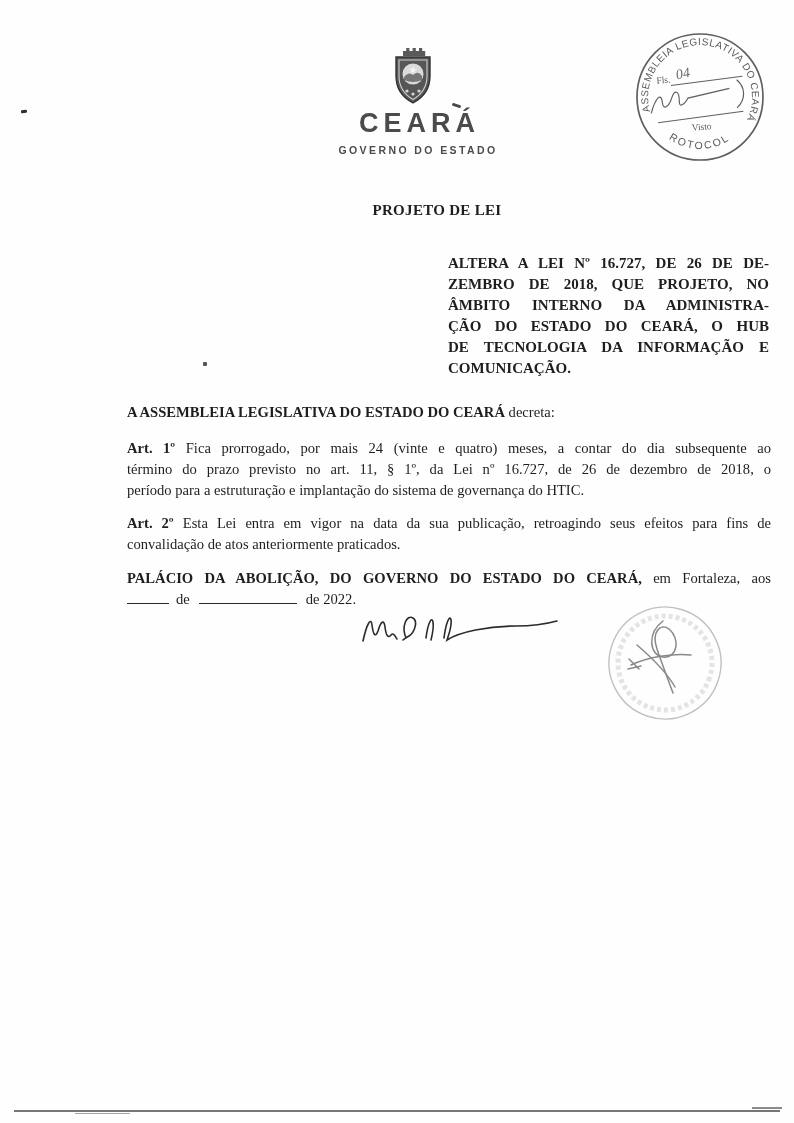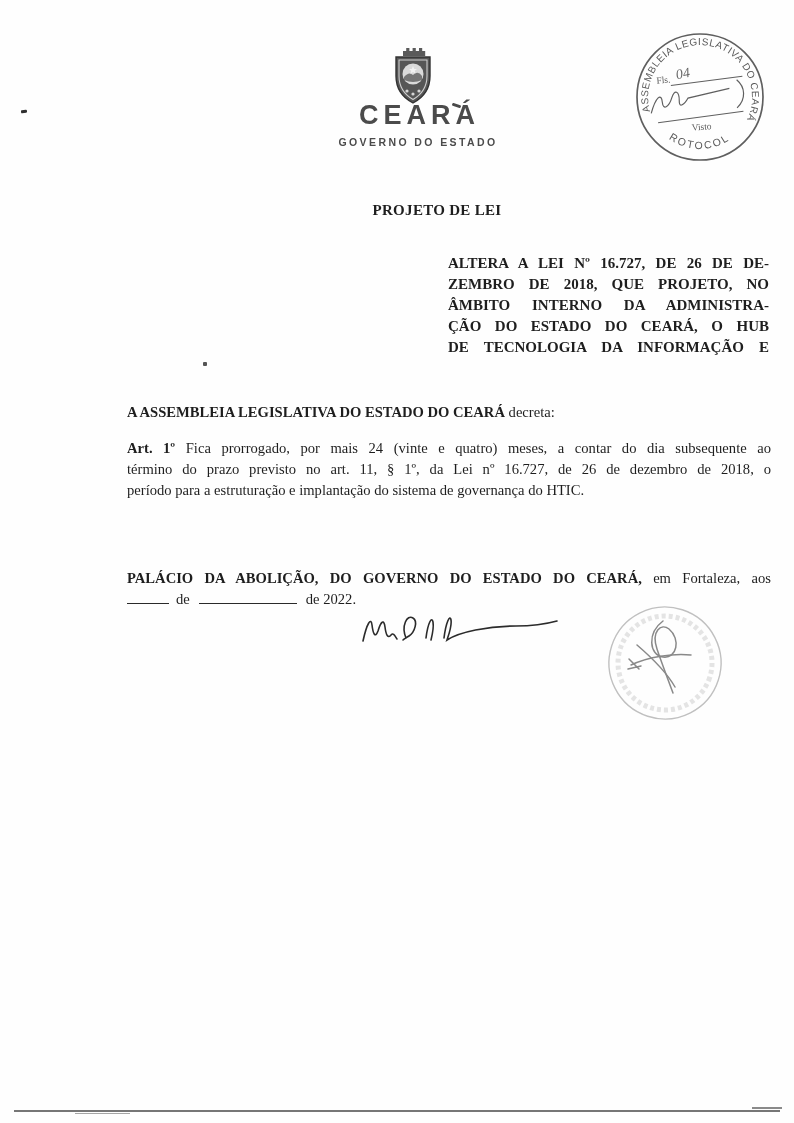--- a/index.html
+++ b/index.html
@@ -3,21 +3,21 @@
 <meta charset="utf-8">
 <style>
   html,body{margin:0;padding:0;background:#ffffff;}
   .page{
     position:relative;width:794px;height:1123px;background:#fefefe;
     overflow:hidden;font-family:"Liberation Serif","DejaVu Serif",serif;
     color:#1e1e1e;
   }
   
   .crest{position:absolute;left:390px;top:44px;}
-  .brand{position:absolute;left:336px;top:100px;width:162px;text-align:center;
+  .brand{position:absolute;left:336px;top:108px;width:162px;text-align:center;
     font-family:"Liberation Sans","DejaVu Sans",sans-serif;color:#4b4b4b;}
   .brand .state{font-size:27px;font-weight:bold;letter-spacing:5px;line-height:30px;margin-left:5px;}
   .brand .gov{font-size:10.5px;font-weight:bold;letter-spacing:2.4px;line-height:13px;margin-top:6px;margin-left:2px;}
   
   .stamp1{position:absolute;left:622px;top:23px;opacity:.88;}
   .stamp2{position:absolute;left:603px;top:601px;opacity:.85;}
   
   .doc-title{position:absolute;left:127px;top:202px;width:620px;text-align:center;
     font-weight:bold;font-size:15px;letter-spacing:.3px;}
   .ementa{position:absolute;left:448px;top:253px;width:321px;font-weight:bold;font-size:15px;}
@@ -90,38 +90,46 @@
   </svg>
 
   <div class="doc-title">PROJETO DE LEI</div>
 
   <div class="ementa">
     <div class="line">ALTERA A LEI Nº 16.727, DE 26 DE DE-</div>
     <div class="line">ZEMBRO DE 2018, QUE PROJETO, NO</div>
     <div class="line">ÂMBITO INTERNO DA ADMINISTRA-</div>
     <div class="line">ÇÃO DO ESTADO DO CEARÁ, O HUB</div>
     <div class="line">DE TECNOLOGIA DA INFORMAÇÃO E</div>
+    <div class="line last">COMUNICAÇÃO.</div>
   </div>
 
   <div class="bodyblock preamble">
     <div class="lline">
       <b class="caps">A ASSEMBLEIA LEGISLATIVA DO ESTADO DO CEARÁ</b>
       <span>decreta:</span>
     </div>
   </div>
 
   <div class="bodyblock art1">
     <div class="jline">
       <b>Art. 1º</b>
       <span>Fica prorrogado, por mais 24 (vinte e quatro) meses, a contar do dia subsequente ao</span>
     </div>
     <div class="jline">término do prazo previsto no art. 11, § 1º, da Lei nº 16.727, de 26 de dezembro de 2018, o</div>
     <div class="lline">período para a estruturação e implantação do sistema de governança do HTIC.</div>
   </div>
 
+  <div class="bodyblock art2">
+    <div class="jline">
+      <b>Art. 2º</b>
+      <span>Esta Lei entra em vigor na data da sua publicação, retroagindo seus efeitos para fins de</span>
+    </div>
+    <div class="lline">convalidação de atos anteriormente praticados.</div>
+  </div>
 
   <div class="bodyblock closing">
     <div class="jline">
       <b class="caps">PALÁCIO DA ABOLIÇÃO, DO GOVERNO DO ESTADO DO CEARÁ,</b>
       <span>em Fortaleza, aos</span>
     </div>
     <div class="lline dateline">
       <span class="blank day"></span><span>de</span><span class="blank month"></span><span>de 2022.</span>
     </div>
   </div>

